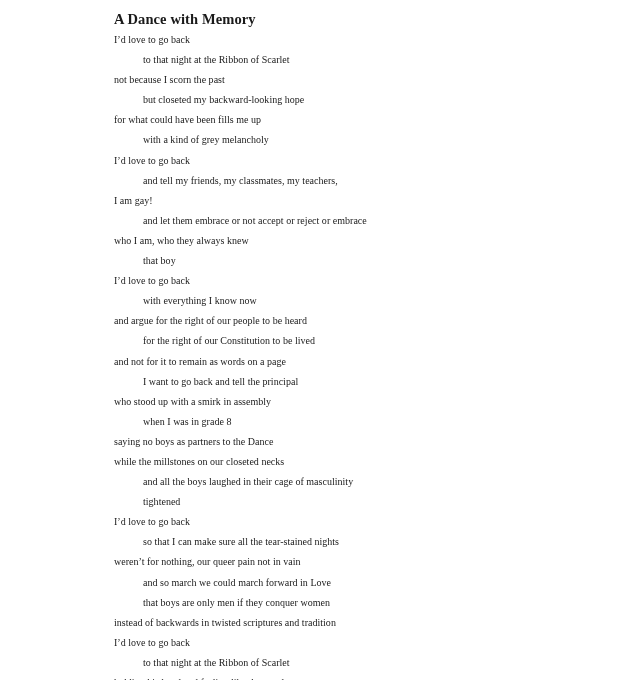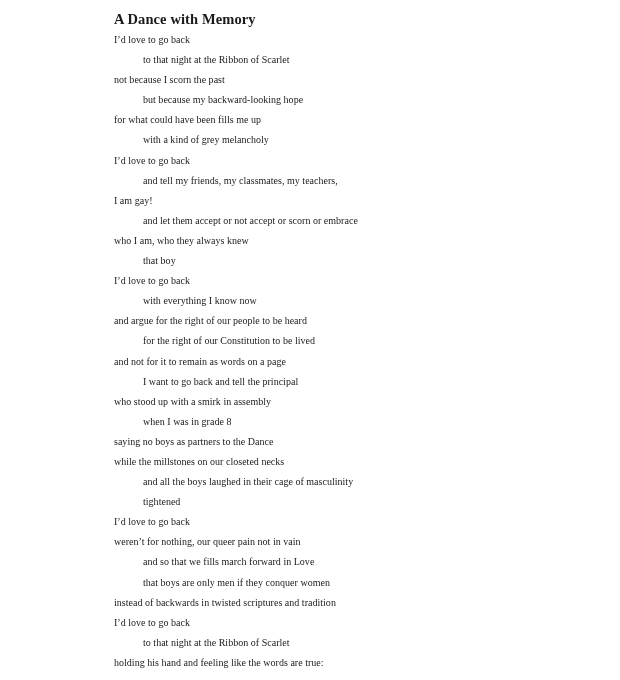--- a/index.html
+++ b/index.html
@@ -51,44 +51,45 @@
 <body>
 
 <div class="poem-page">
 
   <h1 class="poem-title">A Dance with Memory</h1>
 
   <div class="poem-body">
       <div class="poem-line">I’d love to go back</div>
       <div class="poem-line indent">to that night at the Ribbon of Scarlet</div>
       <div class="poem-line">not because I scorn the past</div>
-      <div class="poem-line indent">but because my backward-looking hope</div>
+      <div class="poem-line indent">but closeted my backward-looking hope</div>
       <div class="poem-line">for what could have been fills me up</div>
       <div class="poem-line indent">with a kind of grey melancholy</div>
       <div class="poem-line">I’d love to go back</div>
       <div class="poem-line indent">and tell my friends, my classmates, my teachers,</div>
       <div class="poem-line">I am gay!</div>
-      <div class="poem-line indent">and let them accept or not accept or scorn or embrace</div>
+      <div class="poem-line indent">and let them embrace or not accept or reject or embrace</div>
       <div class="poem-line">who I am, who they always knew</div>
       <div class="poem-line indent">that boy</div>
       <div class="poem-line">I’d love to go back</div>
       <div class="poem-line indent">with everything I know now</div>
       <div class="poem-line">and argue for the right of our people to be heard</div>
       <div class="poem-line indent">for the right of our Constitution to be lived</div>
       <div class="poem-line">and not for it to remain as words on a page</div>
       <div class="poem-line indent">I want to go back and tell the principal</div>
       <div class="poem-line">who stood up with a smirk in assembly</div>
       <div class="poem-line indent">when I was in grade 8</div>
       <div class="poem-line">saying no boys as partners to the Dance</div>
       <div class="poem-line">while the millstones on our closeted necks</div>
       <div class="poem-line indent">and all the boys laughed in their cage of masculinity</div>
       <div class="poem-line indent">tightened</div>
       <div class="poem-line">I’d love to go back</div>
+      <div class="poem-line indent">so that I can make sure all the tear-stained nights</div>
       <div class="poem-line">weren’t for nothing, our queer pain not in vain</div>
-      <div class="poem-line indent">and so that we fills march forward in Love</div>
+      <div class="poem-line indent">and so march we could march forward in Love</div>
       <div class="poem-line indent">that boys are only men if they conquer women</div>
       <div class="poem-line">instead of backwards in twisted scriptures and tradition</div>
       <div class="poem-line">I’d love to go back</div>
       <div class="poem-line indent">to that night at the Ribbon of Scarlet</div>
       <div class="poem-line">holding his hand and feeling like the words are true:</div>
     </div>
 
 </div>
 
 </body></html>

